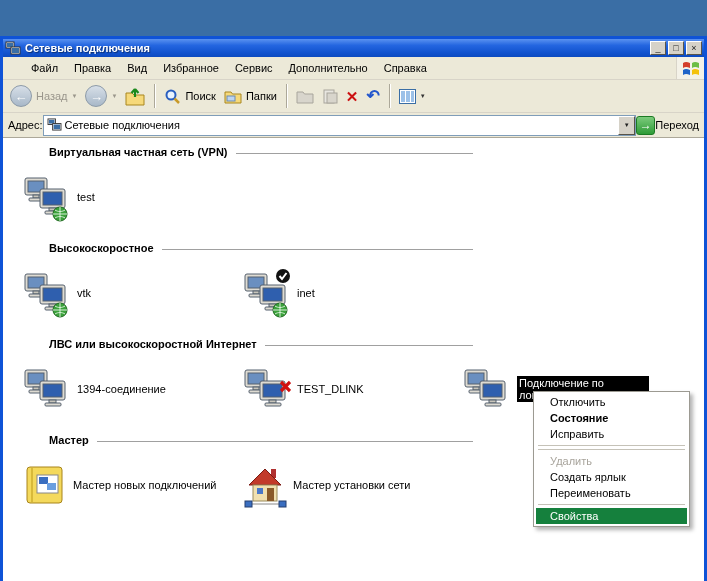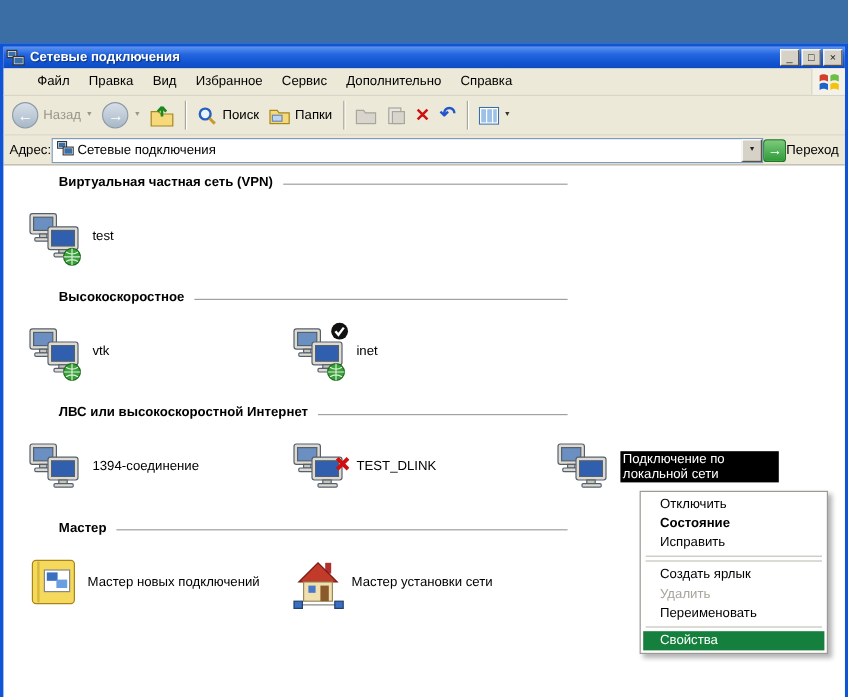--- a/index.html
+++ b/index.html
@@ -85,21 +85,21 @@
   .group-header.first { margin-top: 0; }
   .group-line { flex: 1; height: 1px; background: #A0A0A0; margin-top: 3px; }
   .conn-row { display: flex; margin-top: 10px; height: 58px; }
   .conn-item { width: 220px; display: flex; align-items: center; gap: 6px; padding-left: 12px; }
   .conn-icon { display: flex; flex: none; }
   .conn-label { max-width: 150px; }
   .conn-label.selected { background: #000000; color: #fff; max-width: 132px; padding: 1px 2px; }
 
   
   .context-menu {
-    position: absolute; left: 530px; top: 370px; width: 157px;
+    position: absolute; left: 530px; top: 352px; width: 157px;
     background: #FFFFFF; border: 1px solid #9C9A92; padding: 2px;
     box-shadow: 3px 3px 4px rgba(0,0,0,.3); z-index: 10;
   }
   .cm-item { height: 16px; line-height: 16px; padding: 0 6px 0 14px; white-space: nowrap; cursor: default; }
   .cm-item.bold { font-weight: bold; }
   .cm-item.disabled { color: #A8A49C; }
   .cm-item.highlight { background: #15803d; color: #fff; }
   .menu-sep { height: 1px; background: #C5C2B8; box-shadow: 0 1px 0 #fff; margin: 3px 2px; }
 </style>
 </head>
@@ -407,20 +407,20 @@
         </div>
       </div>
     </div>
 
   <div class="context-menu" id="context-menu">
       <div class="cm-item">Отключить</div>
       <div class="cm-item bold">Состояние</div>
       <div class="cm-item">Исправить</div>
       <div class="menu-sep"></div>
       <div class="menu-sep"></div>
+      <div class="cm-item disabled">Удалить</div>
       <div class="cm-item">Создать ярлык</div>
-      <div class="cm-item disabled">Удалить</div>
       <div class="cm-item">Переименовать</div>
       <div class="menu-sep"></div>
       <div class="cm-item highlight">Свойства</div>
     </div>
 
 </div>
 
 </body></html>

